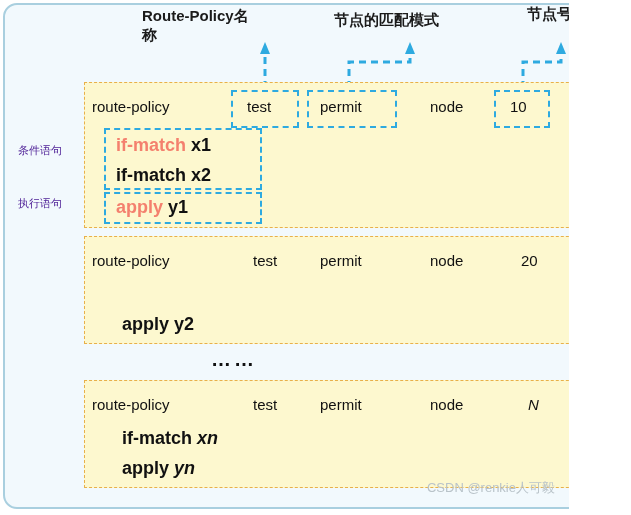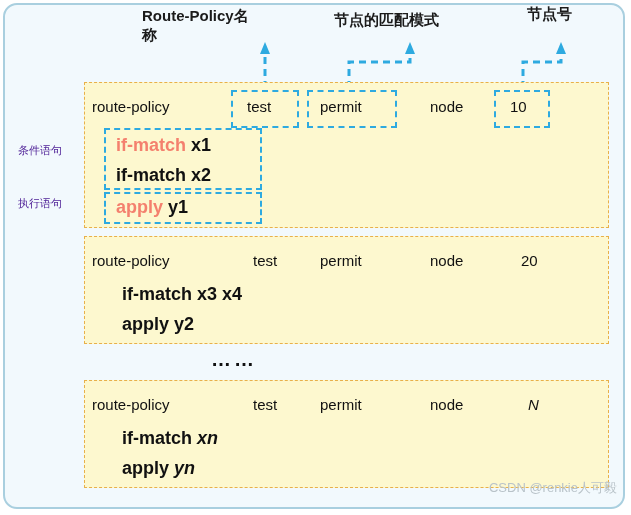--- a/index.html
+++ b/index.html
@@ -5,21 +5,21 @@
   html, body {
     margin: 0;
     padding: 0;
     background: #ffffff;
   }
   body {
     font-family: "Liberation Sans", "DejaVu Sans", sans-serif;
   }
   #root {
     position: relative;
-    width: 631px;
+    width: 569px;
     height: 515px;
     overflow: hidden;
     background: #ffffff;
   }
 
   
   .panel {
     position: absolute;
     left: 3px;
     top: 3px;
@@ -182,21 +182,20 @@
   <div class="sidelabel" id="side-exec">执行语句</div>
 
   <div class="block" id="block-2"></div>
 
   <div class="seg" style="left:92px;  top:252px;">route-policy</div>
   <div class="seg" style="left:253px; top:252px;">test</div>
   <div class="seg" style="left:320px; top:252px;">permit</div>
   <div class="seg" style="left:430px; top:252px;">node</div>
   <div class="seg" style="left:521px; top:252px;">20</div>
 
-  <div class="cmdline sub" style="left:122px; top:283px;"><span>if-match</span><span> </span><span>x3 x4</span></div>
 
   <div class="cmdline sub" style="left:122px; top:313px;"><span>apply</span><span> </span><span>y2</span></div>
 
   <div id="ellipsis">……</div>
 
   <div class="block" id="block-3"></div>
 
   <div class="seg" style="left:92px;  top:396px;">route-policy</div>
   <div class="seg" style="left:253px; top:396px;">test</div>
   <div class="seg" style="left:320px; top:396px;">permit</div>

